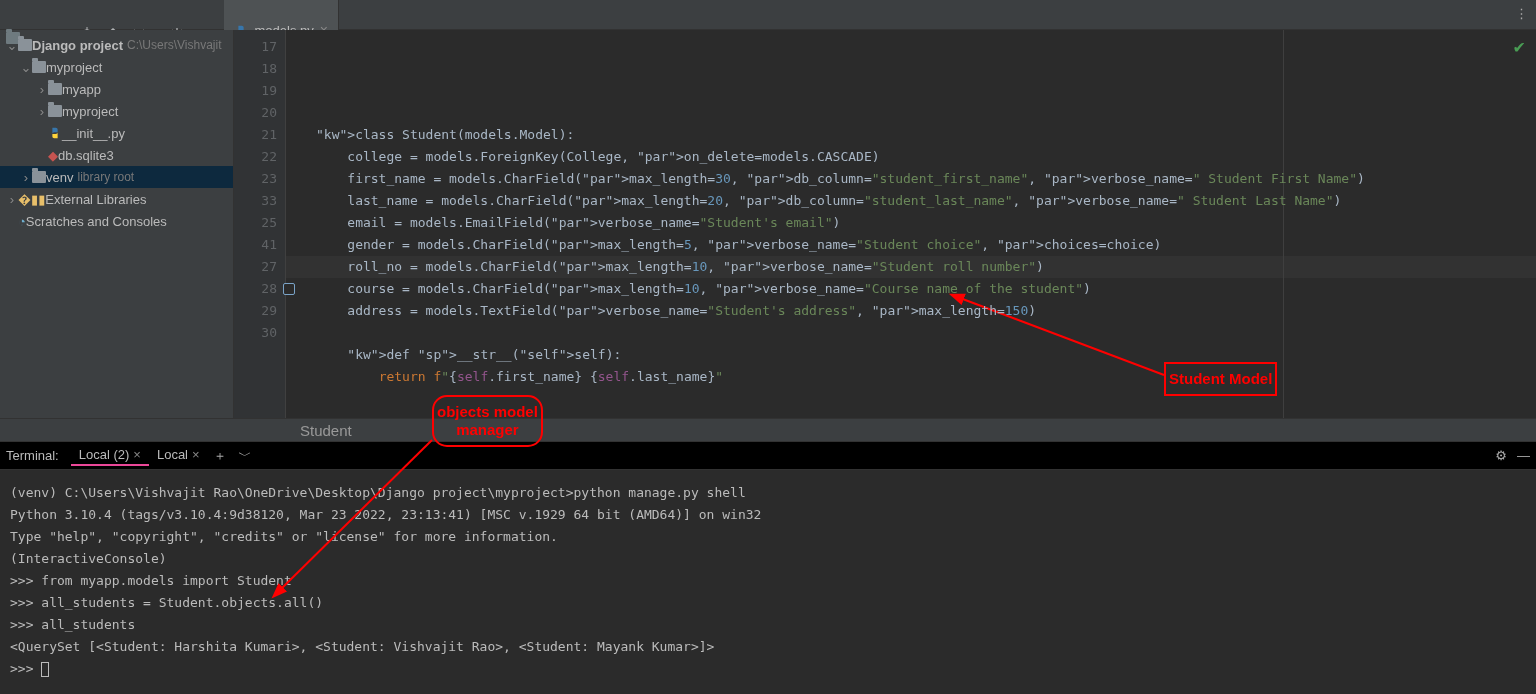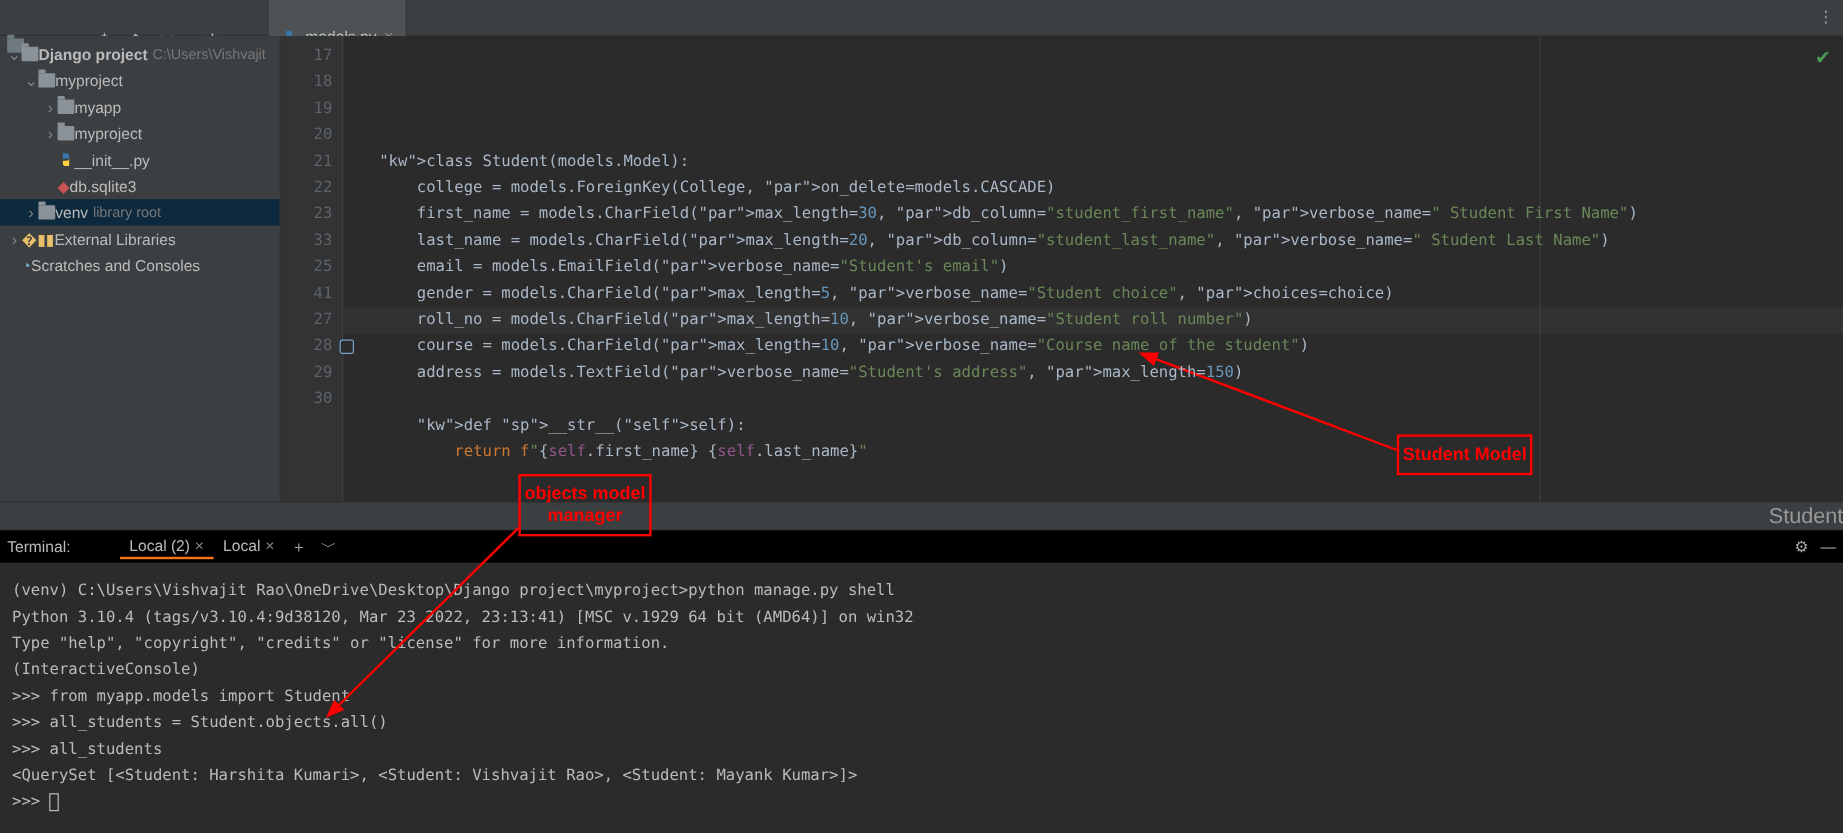--- a/index.html
+++ b/index.html
@@ -26,25 +26,25 @@
 .editor { flex:1; background:#2b2b2b; position:relative; display:flex;}
 .gutter { width:52px; background:#313335; text-align:right; padding:6px 8px 0 0; color:#606366; font-family:Consolas,monospace; font-size:13px; line-height:22px; border-right:1px solid #404040;}
 .gutter .mark { position:relative;}
 .gutter .mark::after { content:""; position:absolute; right:-18px; top:5px; width:10px; height:10px; border:1px solid #7aa3c7; border-radius:2px; background:#2b2b2b;}
 .code { flex:1; padding:6px 0 0 30px; font-family:Consolas,monospace; font-size:13px; line-height:22px; white-space:pre; position:relative;}
 .code .cursor-line { position:absolute; left:0; right:0; top:226px; height:22px; background:#323232; z-index:0;}
 .code > div { position:relative; z-index:1;}
 .kw{color:#cc7832;} .str{color:#6a8759;} .num{color:#6897bb;} .self{color:#94558d;}
 .tick { position:absolute; right:10px; top:8px; color:#499c54; font-size:16px;}
 .right-margin { position:absolute; top:0; bottom:0; right:252px; width:1px; background:#3f3f3f;}
-.breadcrumb { height:24px; background:#3c3f41; border-top:1px solid #323232; border-bottom:1px solid #323232; display:flex; align-items:center; padding-left:300px; color:#999; font-size:18px;justify-content:flex-end;}
+.breadcrumb { height:24px; background:#3c3f41; border-top:1px solid #323232; border-bottom:1px solid #323232; display:flex; align-items:center; padding-left:300px; color:#999; font-size:15px;}
 .terminal-header { height:28px; background:#000000; display:flex; align-items:center; border-bottom:1px solid #323232; padding:0 6px; position:relative;}
 .term-title { color:#bbb; margin-right:12px;}
 .term-tab { display:flex; align-items:center; gap:4px; padding:2px 8px; color:#bbb; border-bottom:2px solid transparent; cursor:pointer;}
-.term-tab.active { border-bottom:2px solid #f97316;margin-left:29px;}
+.term-tab.active { border-bottom:2px solid #ec4899;}
 .term-tab .x { color:#888; font-size:13px;}
 .term-add { color:#aaa; margin:0 6px; cursor:pointer;}
 .term-right { position:absolute; right:6px; display:flex; gap:10px; color:#aaa;}
 .terminal { background:#2b2b2b; height:224px; padding:12px 10px; font-family:Consolas,monospace; font-size:13px; line-height:22px; color:#bbb; white-space:pre-wrap;}
 .prompt-cursor { display:inline-block; width:8px; height:15px; border:1px solid #bbb; vertical-align:middle;}
 .annot { position:absolute; border:2px solid #ff0000; color:#ff0000; font-weight:bold; font-size:15px; padding:6px 3px; background:rgba(0,0,0,0); pointer-events:none; text-align:center; line-height:18px;}
 .arrow-svg { position:absolute; pointer-events:none;}
 .folder-ico { width:14px; height:12px; background:#8a9299; display:inline-block; border-radius:1px; position:relative;}
 .folder-ico::before{content:"";position:absolute;top:-3px;left:0;width:6px;height:3px;background:#8a9299;border-radius:1px 1px 0 0;}
 .folder-dark { background:#6e7a7f;} .folder-dark::before{background:#6e7a7f;}
@@ -207,21 +207,21 @@
   <span class="term-add">﹀</span>
   <div class="term-right">
     <span>⚙</span>
     <span>—</span>
   </div>
 </div>
 
 <div class="terminal" id="terminal"><div>(venv) C:\Users\Vishvajit Rao\OneDrive\Desktop\Django project\myproject&gt;python manage.py shell</div><div>Python 3.10.4 (tags/v3.10.4:9d38120, Mar 23 2022, 23:13:41) [MSC v.1929 64 bit (AMD64)] on win32</div><div>Type "help", "copyright", "credits" or "license" for more information.</div><div>(InteractiveConsole)</div><div>&gt;&gt;&gt; from myapp.models import Student</div><div>&gt;&gt;&gt; all_students = Student.objects.all()</div><div>&gt;&gt;&gt; all_students</div><div>&lt;QuerySet [&lt;Student: Harshita Kumari&gt;, &lt;Student: Vishvajit Rao&gt;, &lt;Student: Mayank Kumar&gt;]&gt;</div><div>&gt;&gt;&gt; <span class="prompt-cursor"></span></div></div>
 
 <div class="annot" style="left:1164px; top:362px;">Student Model</div>
-<div class="annot" style="left:432px; top:395px; white-space:pre;">objects model
+<div class="annot" style="left:432px; top:395px; white-space:pre;border-radius:15px;">objects model
 manager</div>
 <svg class="arrow-svg" style="left:0;top:0;" width="1536" height="694">
   <defs>
       <marker id="ah" markerWidth="10" markerHeight="10" refX="2" refY="3" orient="auto">
         <path d="M0,0 L0,6 L8,3 z" fill="#ff0000"></path>
       </marker>
     </defs>
   <line x1="1164" y1="375" x2="960" y2="298" stroke="#ff0000" stroke-width="2" marker-end="url(#ah)"></line>
   <line x1="432" y1="440" x2="280" y2="590" stroke="#ff0000" stroke-width="2" marker-end="url(#ah)"></line>
 </svg>

